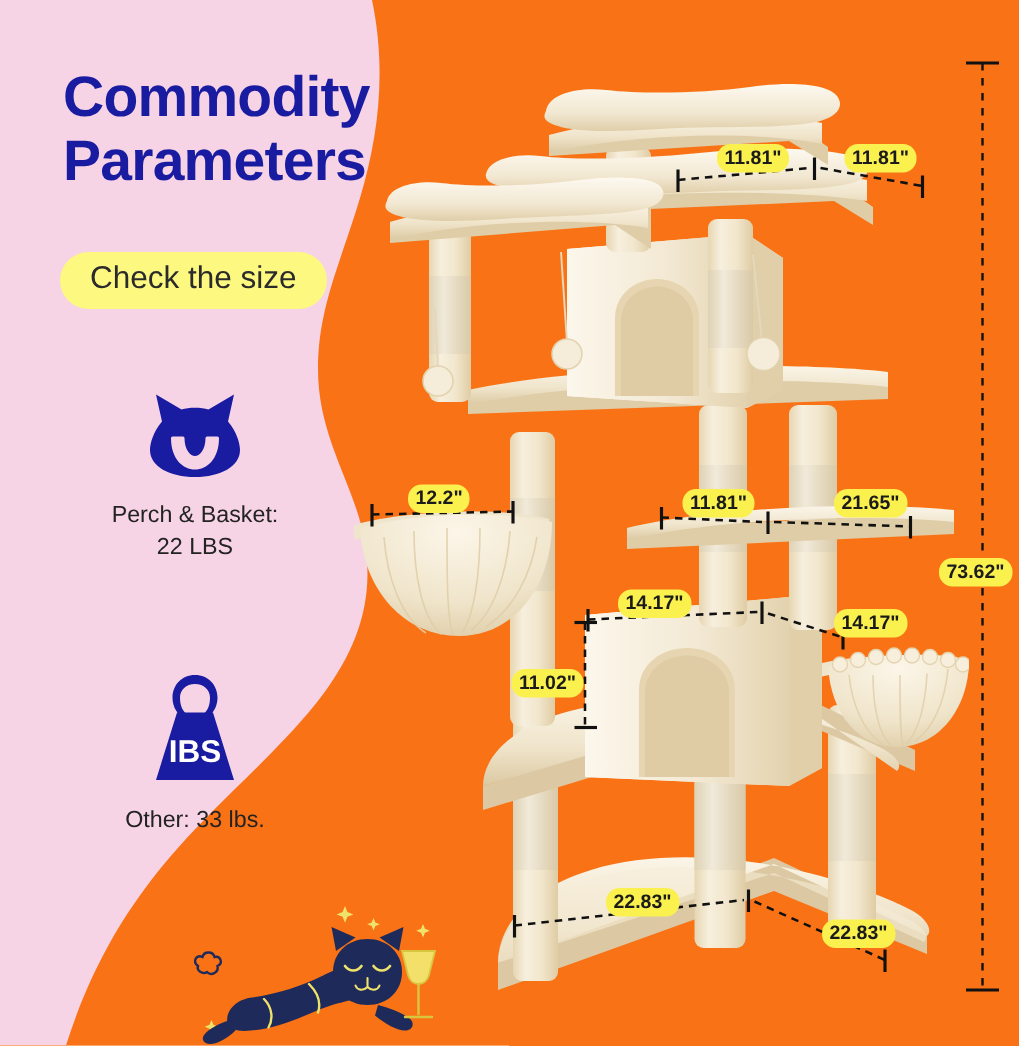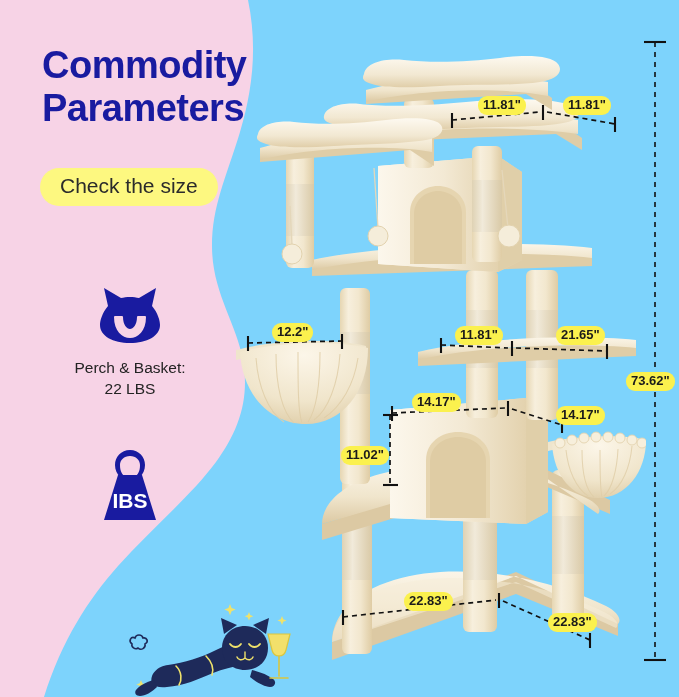--- a/index.html
+++ b/index.html
@@ -1,34 +1,34 @@
 <!DOCTYPE html>
 <html><head>
 <meta charset="utf-8">
 <style>
   html,body{margin:0;padding:0;}
   body{width:679px;height:697px;background:#ffffff;font-family:"Liberation Sans",sans-serif;overflow:hidden;}
-  #stage{position:relative;width:679px;height:697px;background:#7dd3fc;overflow:hidden;}
+  #stage{position:relative;width:679px;height:697px;background:#f97316;overflow:hidden;}
 
   
   #pink-panel{position:absolute;left:0;top:0;width:340px;height:697px;}
   #pink-panel svg{display:block;}
 
   
   #headline{position:absolute;left:42px;top:44px;width:270px;color:#191BA0;
             font-size:38px;font-weight:bold;line-height:1.13;letter-spacing:-0.5px;}
   #headline .l2{display:block;}
 
   
   #check-pill{position:absolute;left:40px;top:168px;background:#FDF880;border-radius:22px;
               padding:6px 20px 8px 20px;color:#2b2b2b;font-size:21px;line-height:1.15;}
 
   
   .spec{position:absolute;width:200px;text-align:center;}
-  #spec-perch{left:30px;top:286px;}
+  #spec-perch{left:30px;top:261px;}
   #spec-other{left:30px;top:448px;}
   .spec .ic{display:block;margin:0 auto 10px auto;}
   .spec .lbl{color:#232323;font-size:15.5px;line-height:1.35;}
 
   
   #cat-illo{position:absolute;left:110px;top:596px;}
 
   
   #tree{position:absolute;left:226px;top:20px;width:420px;height:660px;}
 
@@ -79,20 +79,23 @@
   <div class="spec" id="spec-other">
     <span class="ic">
       <svg width="64" height="74" viewBox="0 0 64 74">
         <path d="M32,2 C23,2 17,9 17,17 C17,22 19,26 22,29 L28,29 C24,27 22,23 22,17
                  C22,12 26,8 32,8 C38,8 42,12 42,17 C42,23 40,27 36,29 L42,29
                  C45,26 47,22 47,17 C47,9 41,2 32,2 Z" fill="#191BA0"></path>
         <path d="M20,27 L44,27 L58,72 L6,72 Z" fill="#191BA0"></path>
         <text x="32" y="60" text-anchor="middle" fill="#ffffff" font-family="Liberation Sans, sans-serif" font-size="21" font-weight="bold">IBS</text>
       </svg>
     </span>
+    <div class="lbl">
+      <span>Other: 33 lbs.</span>
+    </div>
   </div>
 
   <div id="cat-illo">
     <svg width="200" height="100" viewBox="0 0 200 100">
 
       <g fill="none" stroke="#1E2A5A" stroke-width="1.6">
         <path d="M22,48 c-4,-3 -1,-8 3,-6 c1,-4 7,-4 8,0 c4,-1 6,4 2,6 c1,4 -4,7 -7,4 c-3,2 -7,-1 -6,-4 Z"></path>
       </g>
 
       <g fill="#EFE26B">

